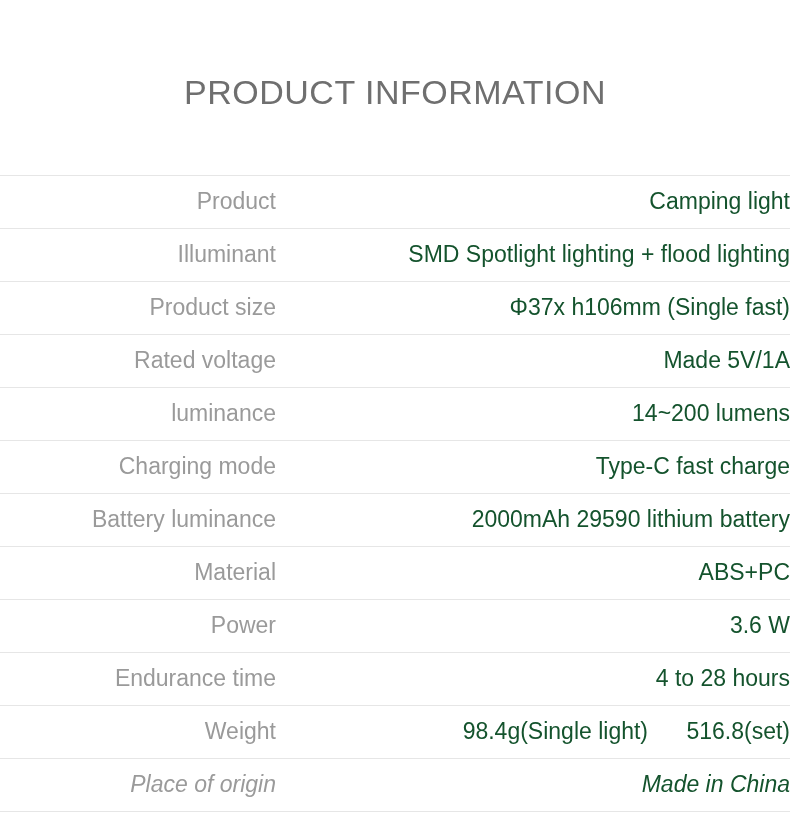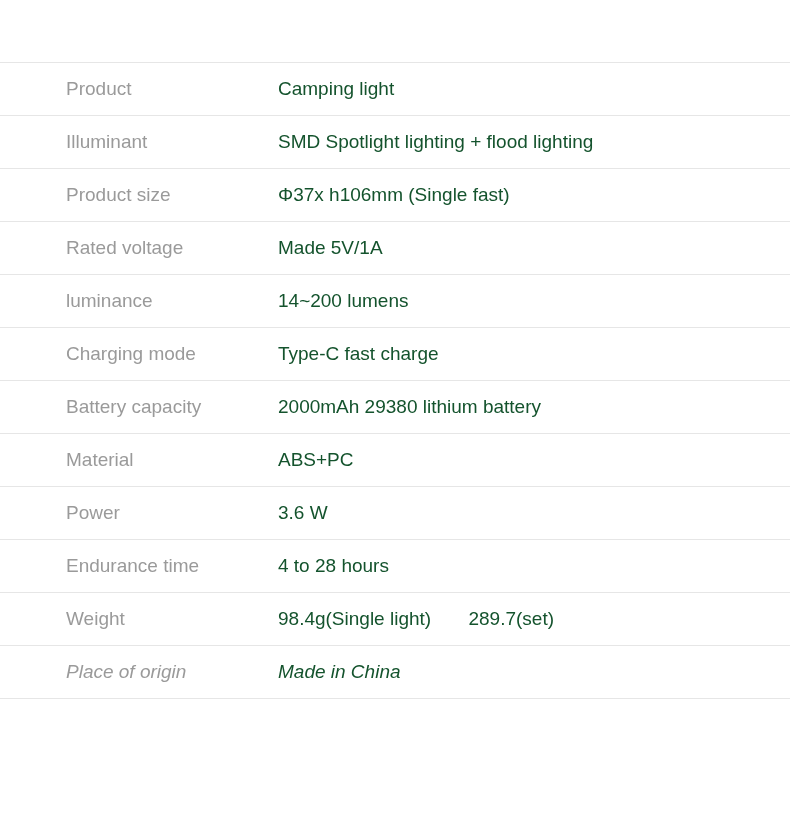--- a/index.html
+++ b/index.html
@@ -41,22 +41,23 @@
     border-top: 1px solid #e6e6e6;
   }
   .spec-table tr:last-child {
     border-bottom: 1px solid #e6e6e6;
     font-style: italic;
   }
   .spec-table td {
     padding: 0;
     height: 52px;
     vertical-align: middle;
-    font-size: 19px;
+    font-size: 23px;
     font-weight: normal;
+    text-align: right;
   }
   td.label {
     width: 210px;
     padding-left: 66px;
     color: #9a9a9a;
     white-space: nowrap;
   }
   td.value {
     color: #14532d;
     padding-left: 2px;
@@ -64,20 +65,21 @@
   .value .sub {
     display: inline-block;
     margin-left: 32px;
   }
 </style>
 </head>
 <body>
 
 <div class="page">
 
+  <h1 class="title">PRODUCT INFORMATION</h1>
 
   <table class="spec-table">
     <tbody>
 
       <tr>
         <td class="label">Product</td>
         <td class="value">
           <span>Camping light</span>
         </td>
       </tr>
@@ -111,23 +113,23 @@
       </tr>
 
       <tr>
         <td class="label">Charging mode</td>
         <td class="value">
           <span>Type-C fast charge</span>
         </td>
       </tr>
 
       <tr>
-        <td class="label">Battery capacity</td>
+        <td class="label">Battery luminance</td>
         <td class="value">
-          <span>2000mAh 29380 lithium battery</span>
+          <span>2000mAh 29590 lithium battery</span>
         </td>
       </tr>
 
       <tr>
         <td class="label">Material</td>
         <td class="value">
           <span>ABS+PC</span>
         </td>
       </tr>
 
@@ -142,21 +144,21 @@
         <td class="label">Endurance time</td>
         <td class="value">
           <span>4 to 28 hours</span>
         </td>
       </tr>
 
       <tr>
         <td class="label">Weight</td>
         <td class="value">
           <span>98.4g(Single light)</span>
-          <span class="sub">289.7(set)</span>
+          <span class="sub">516.8(set)</span>
         </td>
       </tr>
 
       <tr>
         <td class="label">Place of origin</td>
         <td class="value">
           <span>Made in China</span>
         </td>
       </tr>
 

